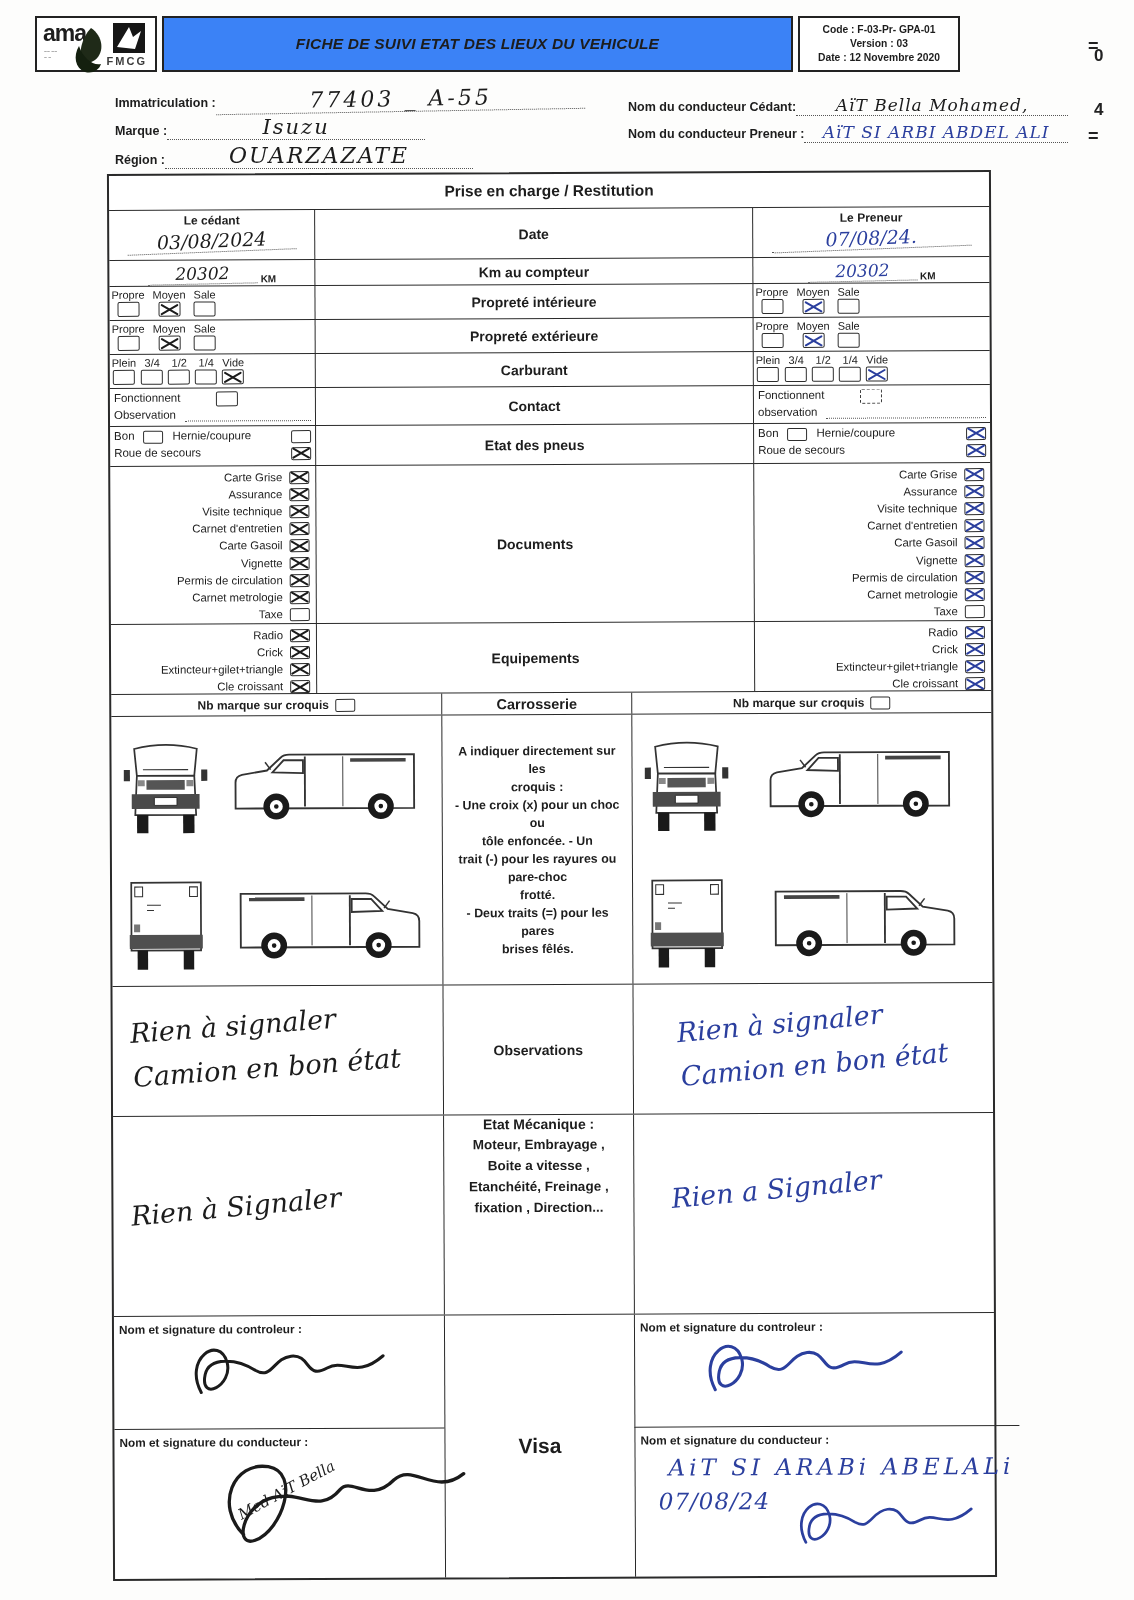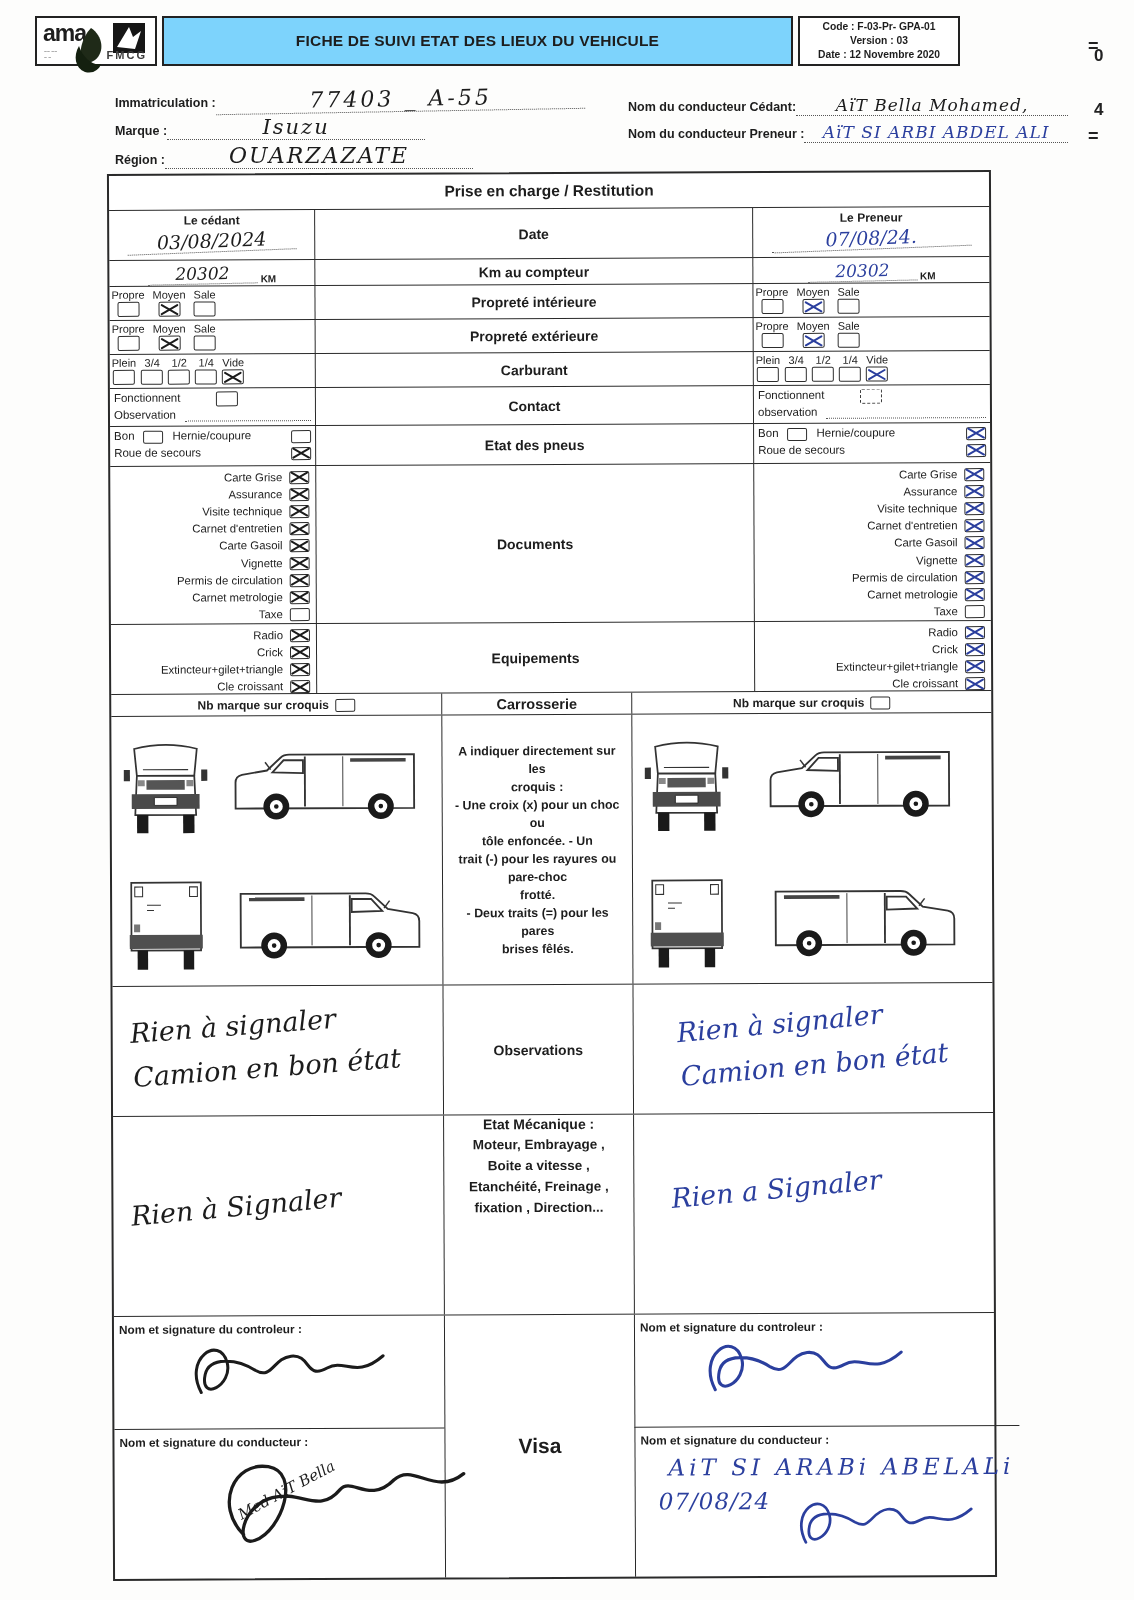--- a/index.html
+++ b/index.html
@@ -1,33 +1,33 @@
 <!DOCTYPE html>
 <html style="--ink-blue: #2b3f9e; --ink-black: #1c1c1c;"><head>
 <meta charset="utf-8">
 <style>
   html,body{margin:0;padding:0;background:#ffffff;}
   .sheet{position:relative;width:1134px;height:1600px;background:#fdfdfc;overflow:hidden;
          font-family:"Liberation Sans",sans-serif;color:#1d1d1d;}
   :root{--ink-blue:#2b3f9e;--ink-black:#1c1c1c;--line:#2a2a2a;}
 
   
-  .hdr{position:absolute;left:35px;top:16px;width:925px;height:50px;display:flex;gap:5px;}
+  .hdr{position:absolute;left:35px;top:16px;width:925px;height:56px;display:flex;gap:5px;}
   .logo-box{width:118px;border:2.5px solid #222;position:relative;background:#fff;}
   .logo-brand{position:absolute;left:6px;top:2px;font-size:23px;font-weight:bold;letter-spacing:-1px;}
   .logo-tiny{position:absolute;left:7px;top:30px;font-size:5px;color:#666;line-height:6px;}
   .leaf{position:absolute;left:34px;top:8px;}
   .logo-sq{position:absolute;right:10px;top:5px;width:32px;height:30px;background:#161616;}
   .logo-sub{position:absolute;right:8px;bottom:3px;font-size:11px;letter-spacing:2px;color:#3c3c3c;font-weight:bold;}
   .dept-box{width:155px;display:flex;flex-direction:column;}
   .dept-top,.dept-bot{flex:1;border:2px solid #222;display:flex;align-items:center;justify-content:center;
         font-size:12px;font-weight:bold;background:#fff;}
   .dept-top{border-bottom:none;}
   .title-box{flex:1;border:2px solid #222;display:flex;align-items:center;justify-content:center;
-        font-size:15.5px;font-weight:bold;background:#7dd3fc;letter-spacing:.2px;}
+        font-size:15.5px;font-weight:bold;background:#3b82f6;letter-spacing:.2px;font-style:italic;}
   .code-box{width:158px;border:2px solid #222;display:flex;flex-direction:column;align-items:center;
         justify-content:center;font-size:10.3px;font-weight:bold;line-height:14px;background:#fff;}
 
   
   .em{position:absolute;left:1088px;font-weight:bold;color:#222;}
   .em1{top:36px;font-size:18px;}
   .em2{top:46px;font-size:17px;left:1094px;}
   .em3{top:100px;font-size:17px;left:1094px;}
   .em4{top:126px;font-size:18px;}
 

